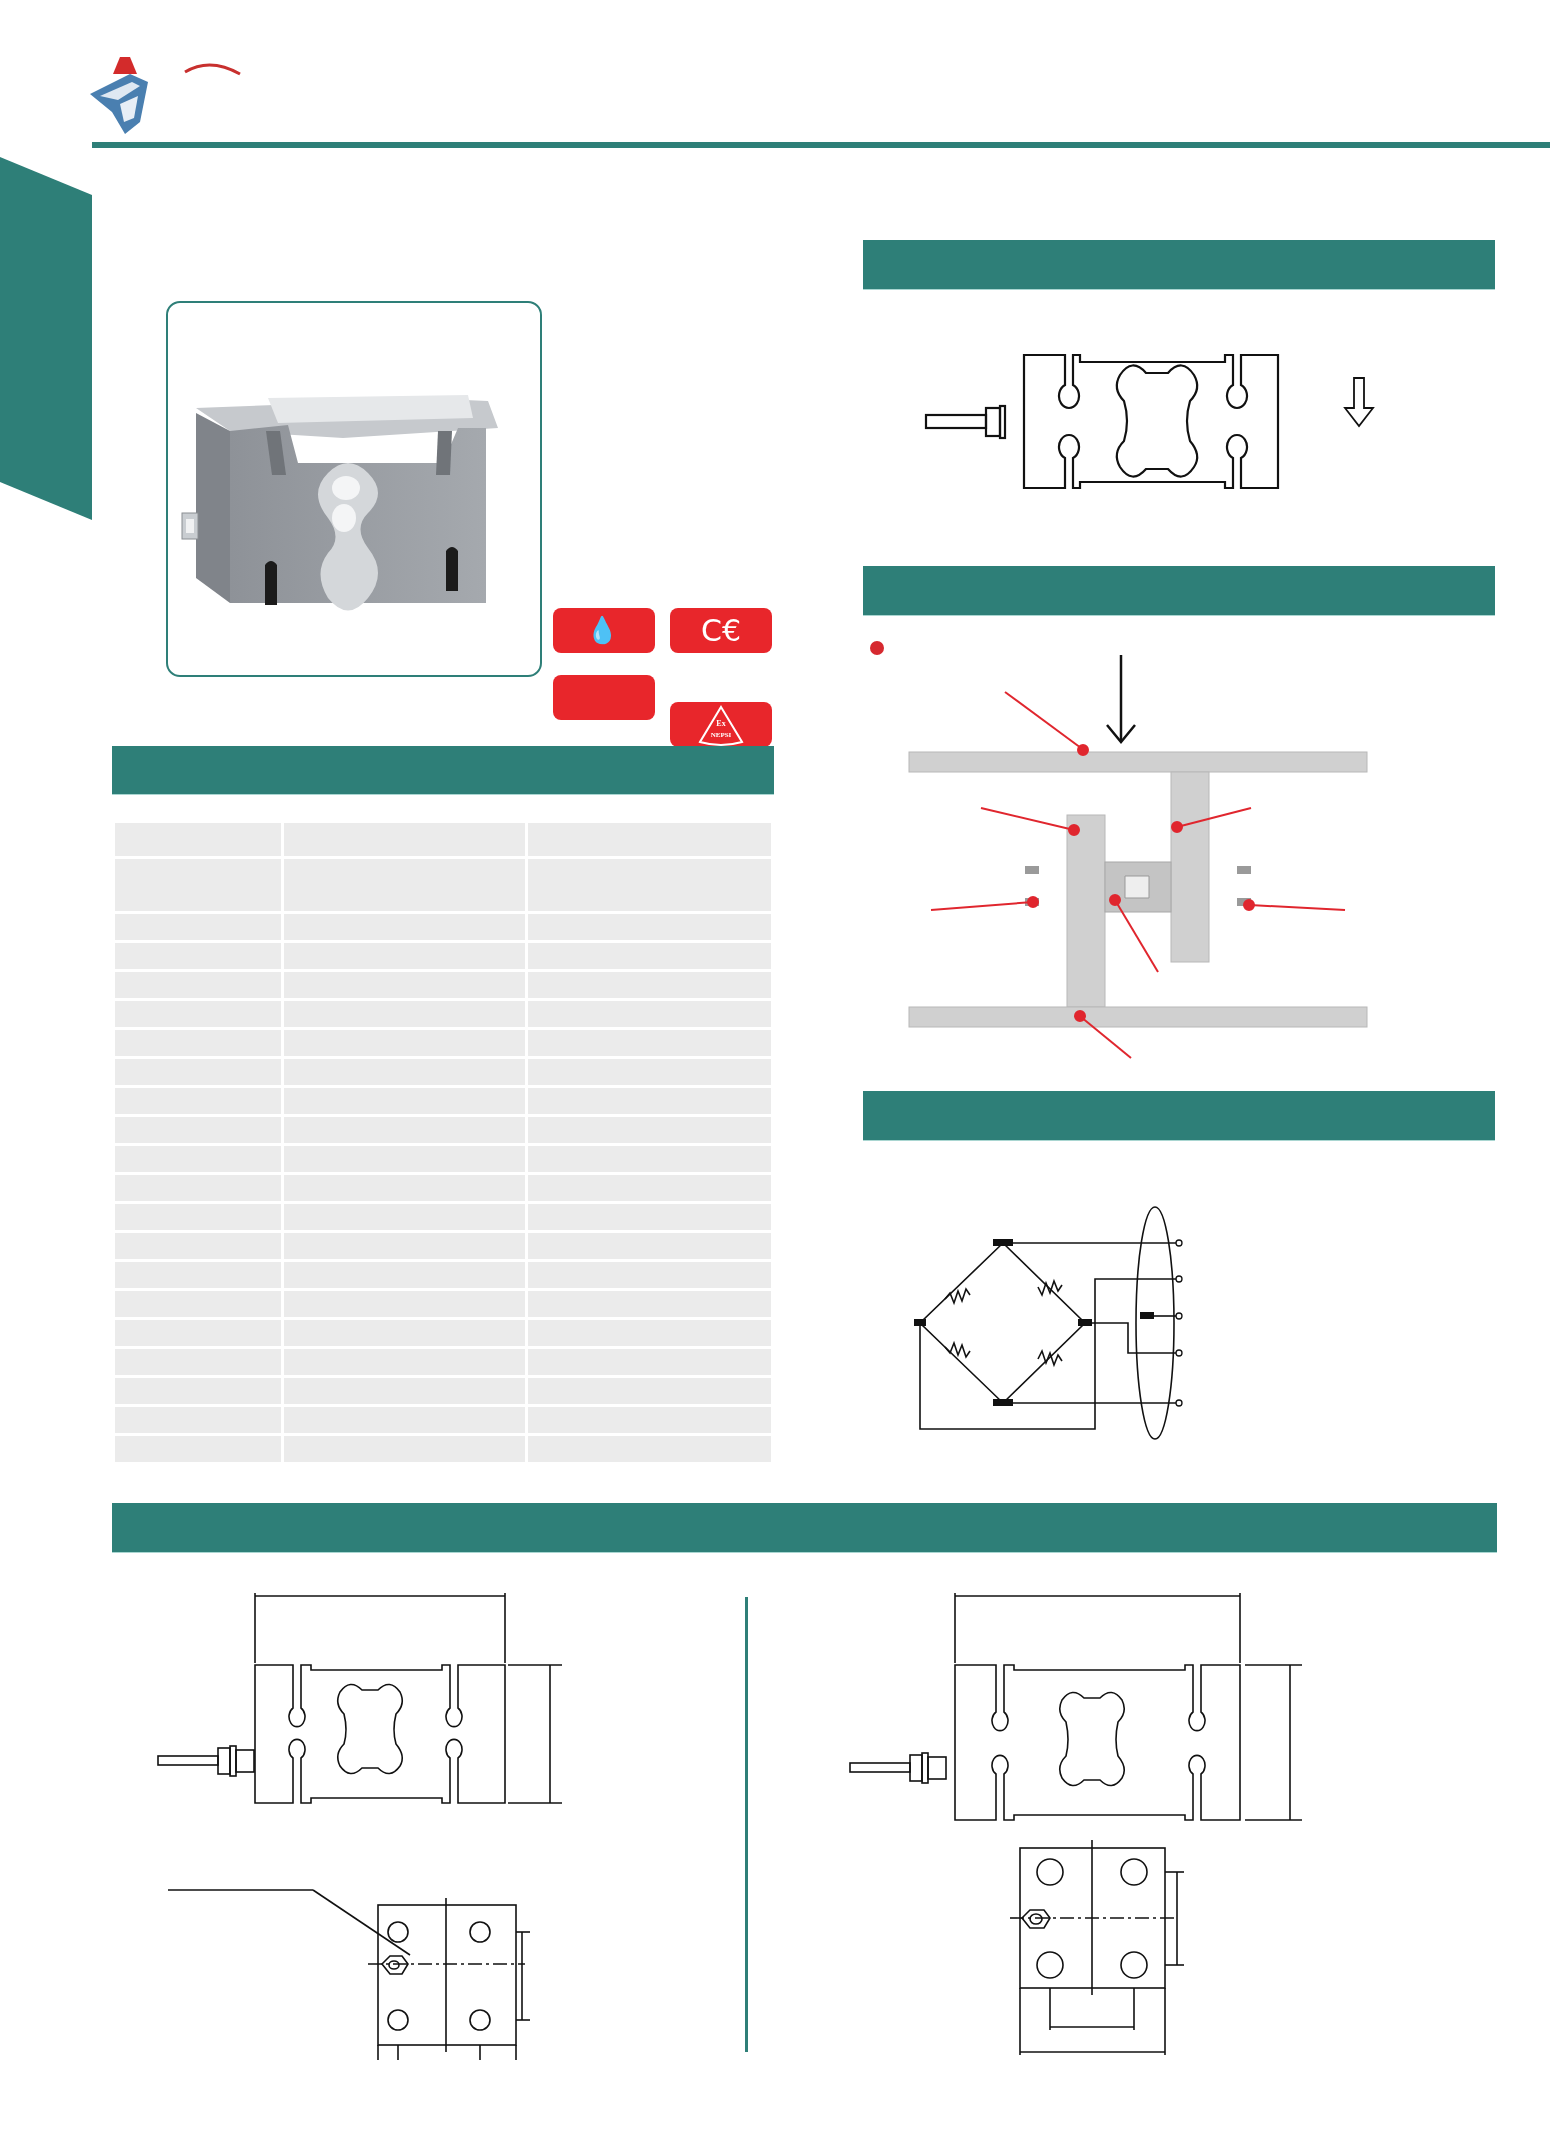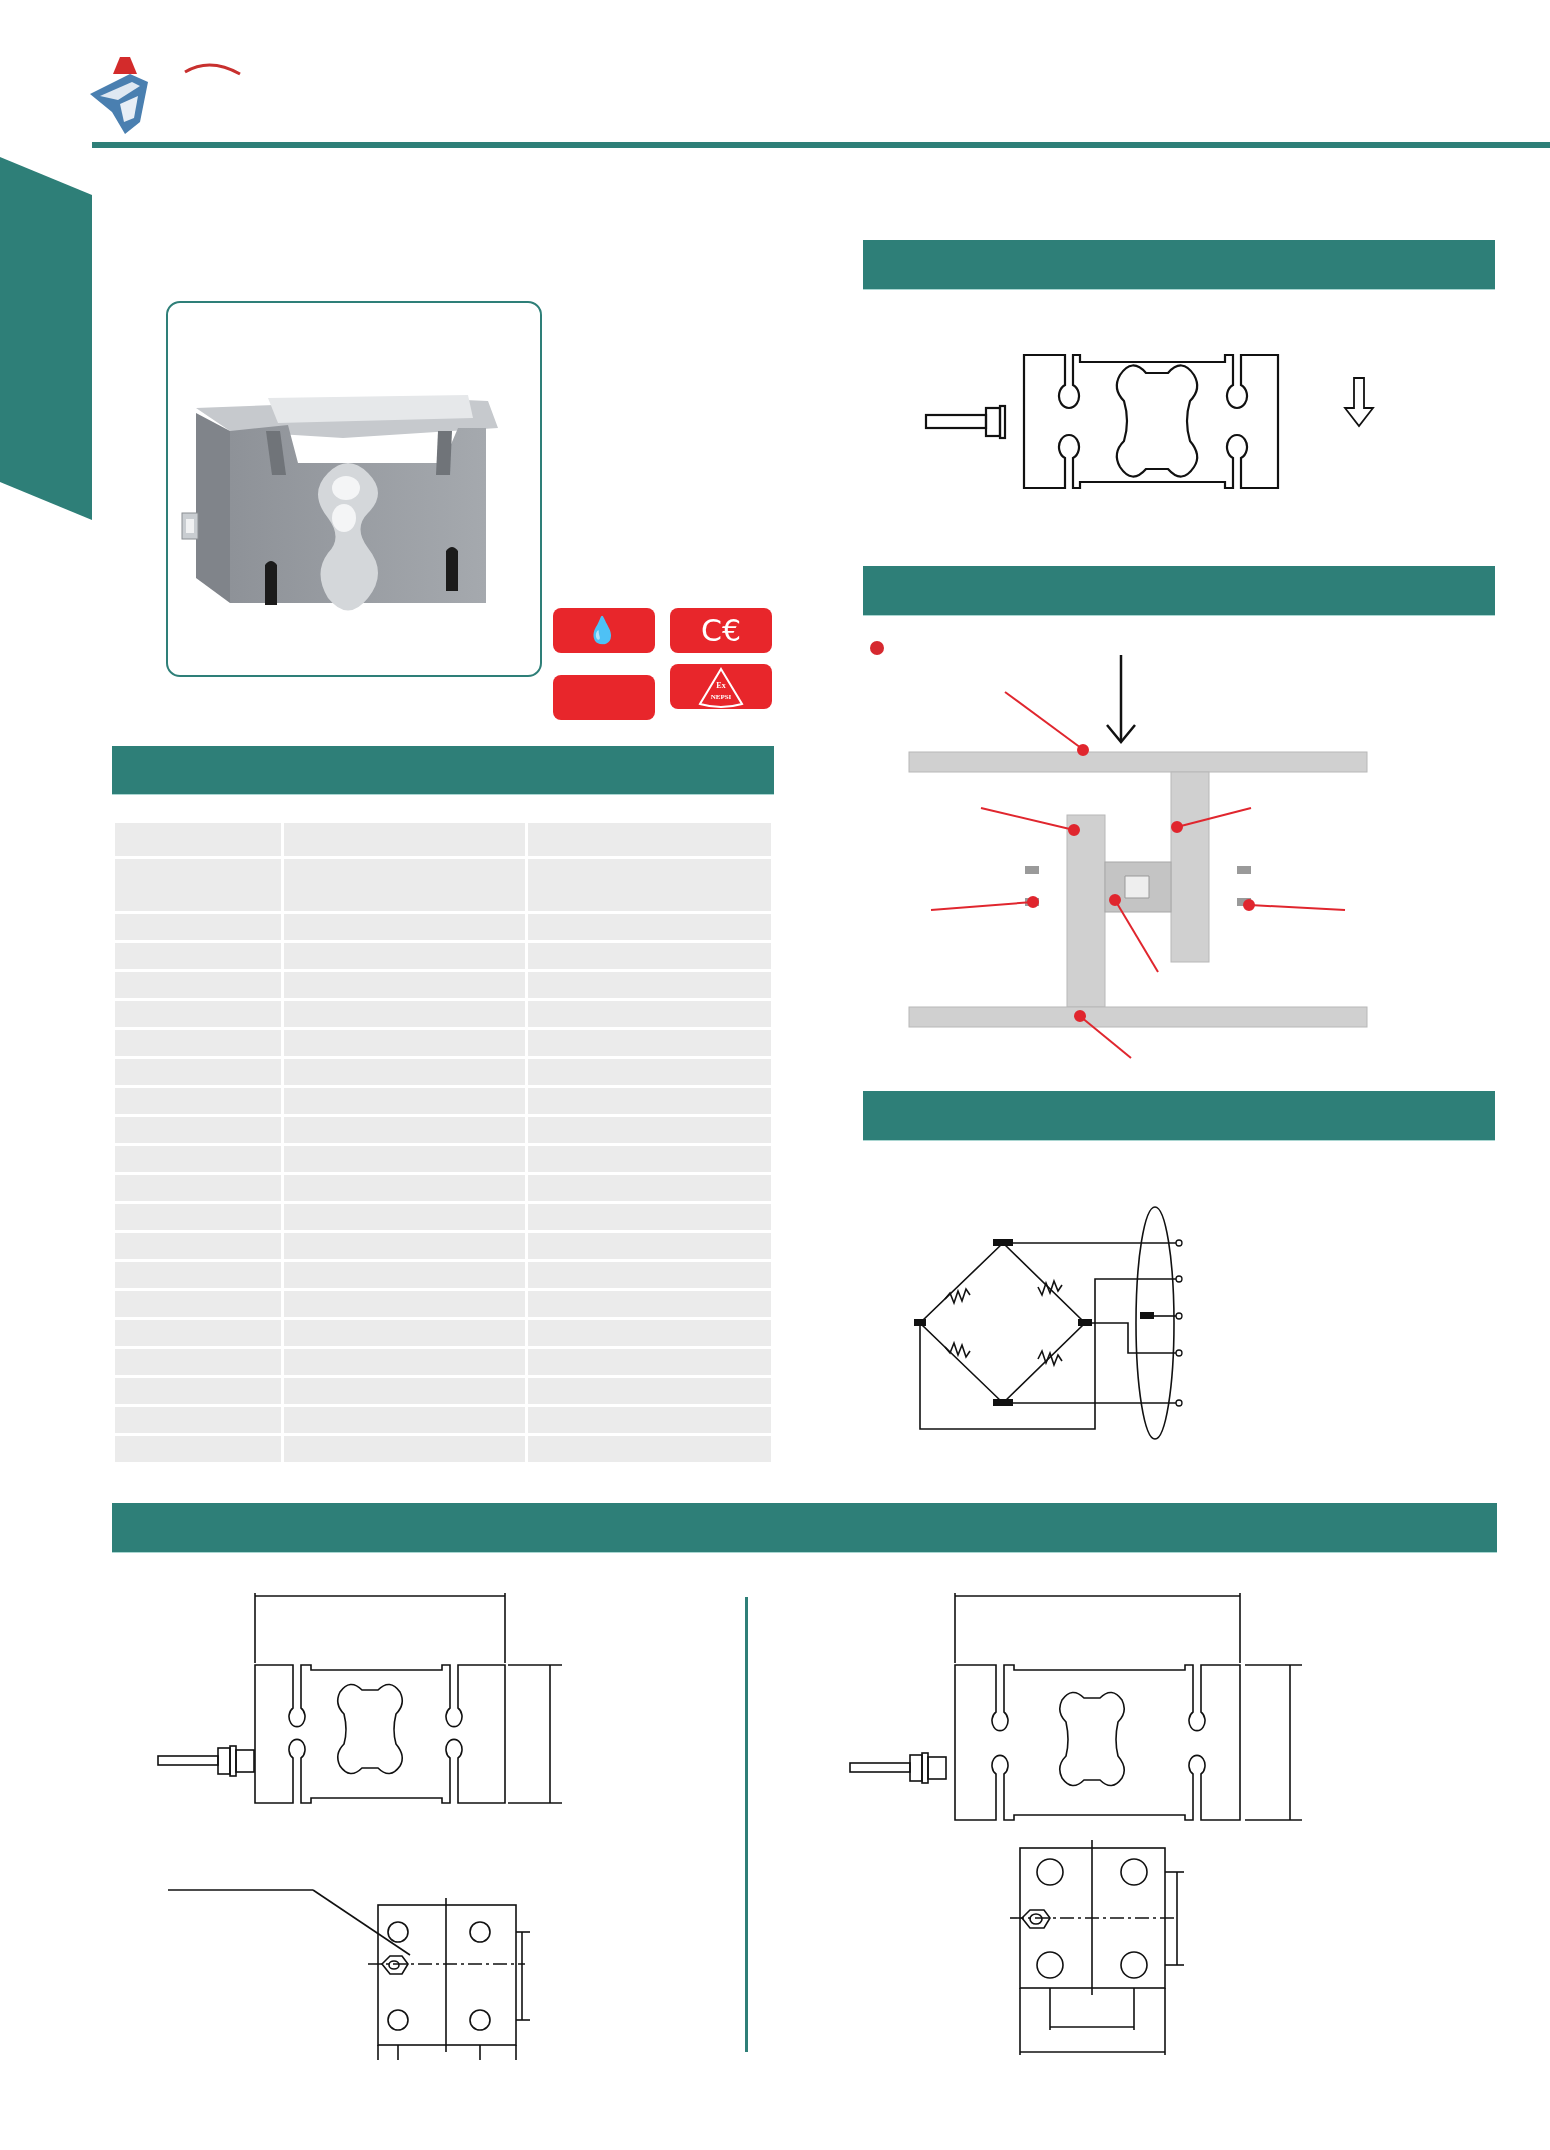--- a/index.html
+++ b/index.html
@@ -106,21 +106,21 @@
 <div class="badge" style="left:553px;top:608px;font-size:25px;font-weight:normal;">
   <span style="font-size:26px;margin-right:2px;">💧</span>
     <span></span>
 </div>
 <div class="badge" style="left:670px;top:608px;font-size:30px;font-weight:normal;font-family:'DejaVu Sans',sans-serif;">
   <span>C€</span>
 </div>
 <div class="badge" style="left:553px;top:675px;font-size:27px;">
   <span></span>
 </div>
-<div class="badge" style="left:670px;top:664px;">
+<div class="badge" style="left:670px;top:702px;">
   <svg width="50" height="42" viewBox="0 0 50 42">
     <path d="M25,3 L46,38 Q25,44 4,38 Z" fill="none" stroke="#fff" stroke-width="2"></path>
     <text x="25" y="22" text-anchor="middle" font-size="8" fill="#fff" font-family="Liberation Serif, serif">Ex</text>
     <text x="25" y="33" text-anchor="middle" font-size="7" fill="#fff" font-family="Liberation Serif, serif">NEPSI</text>
   </svg>
 </div>
 
 <div class="bar" style="left:112px;top:746px;width:662px;height:48px;padding-left:12px;box-sizing:border-box;">
   <span class="cn"></span>
     <span class="en"></span>

